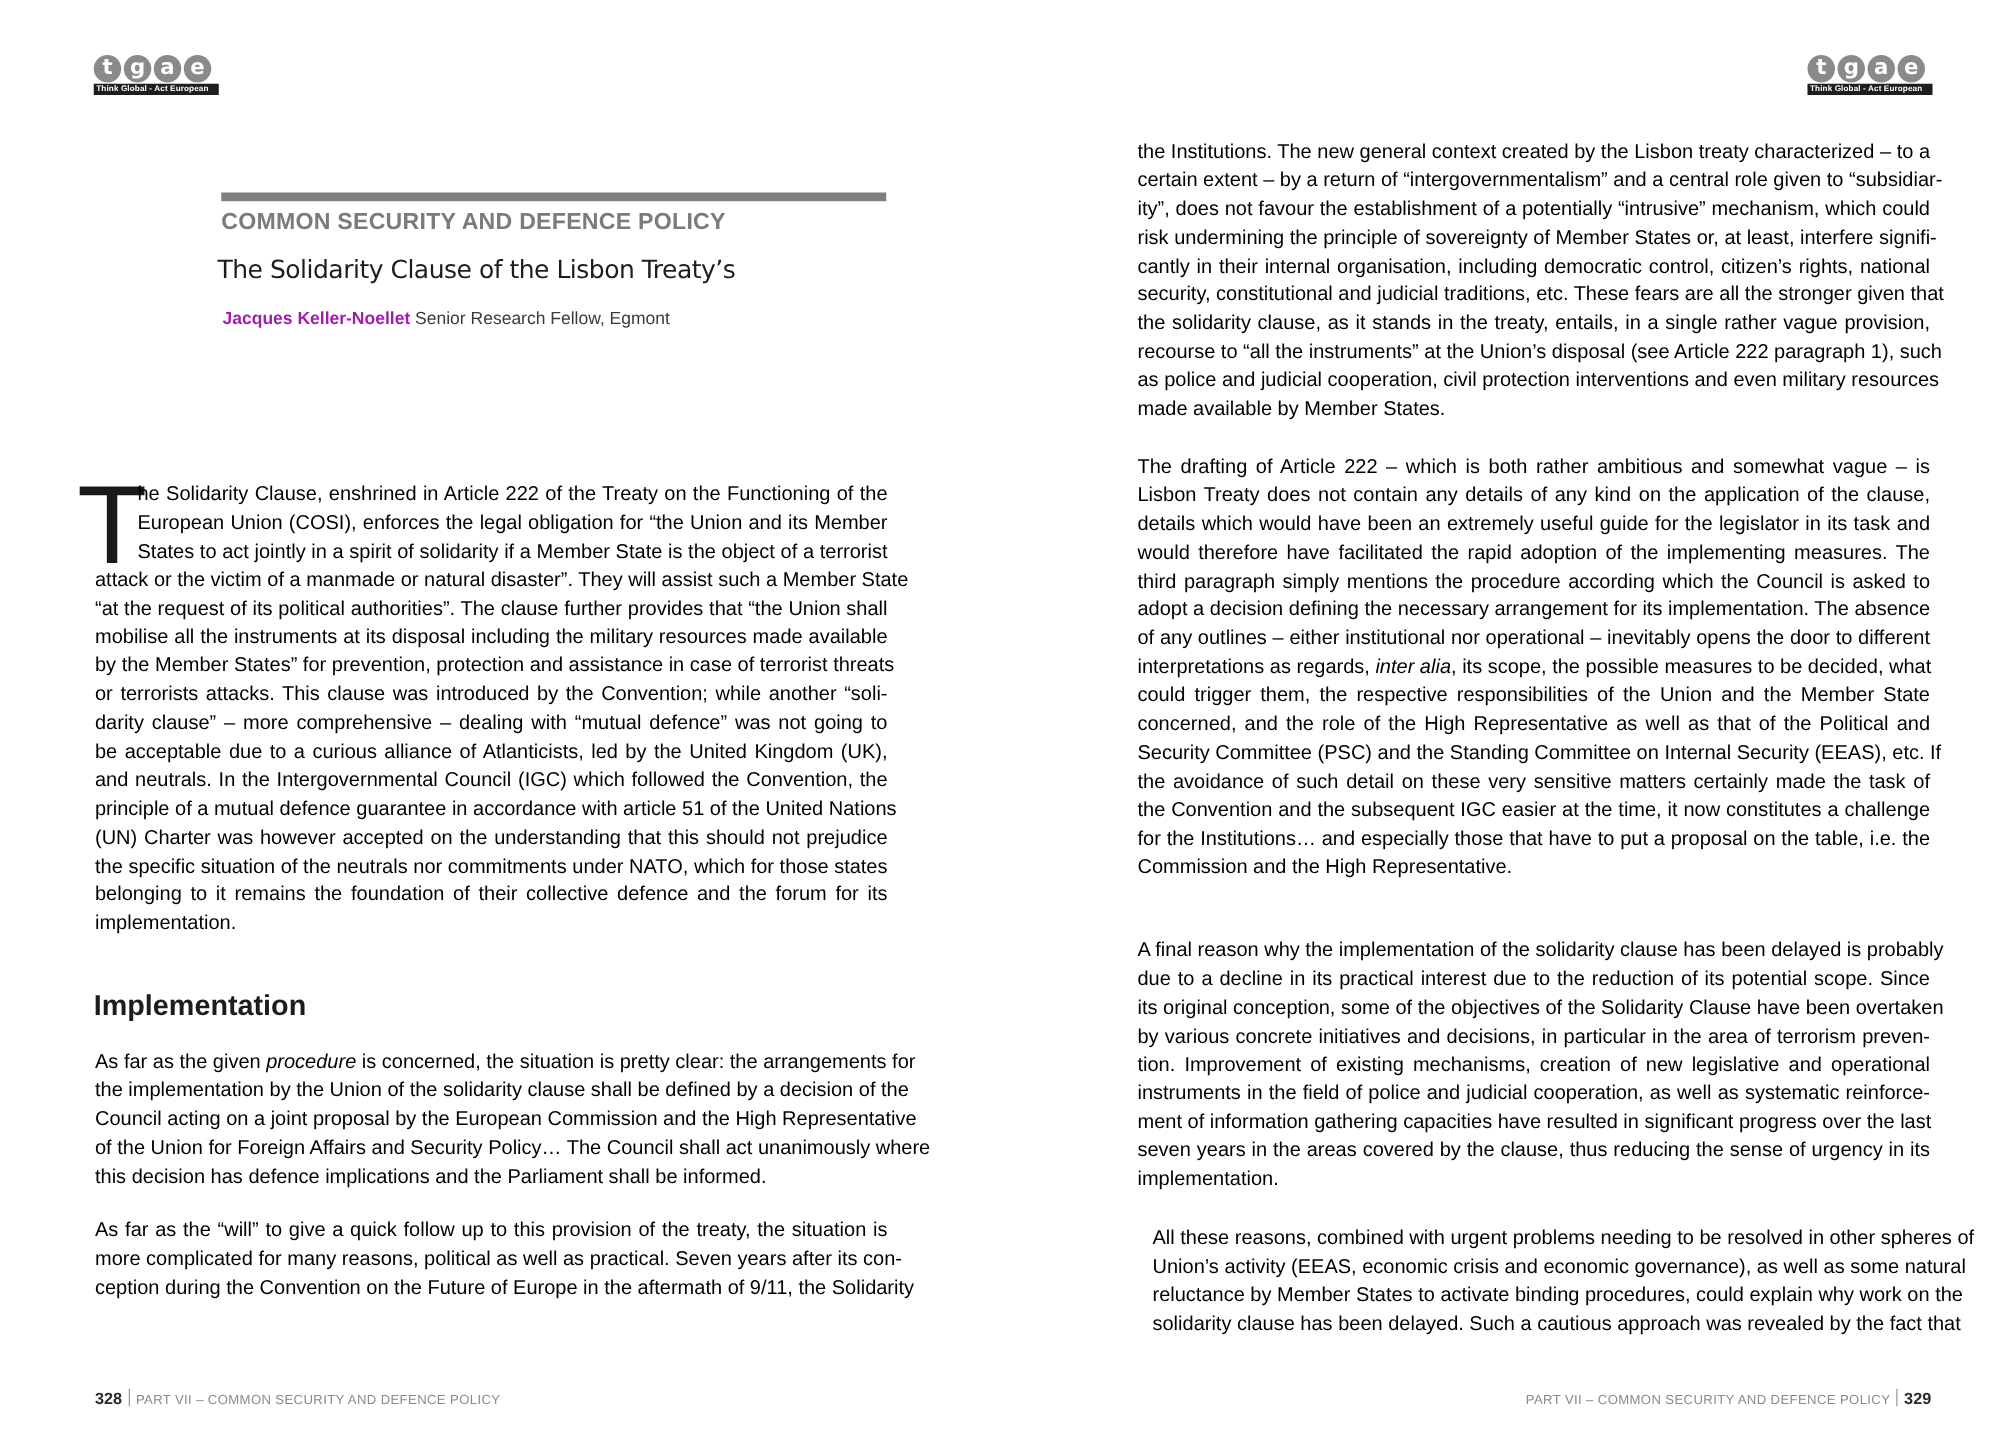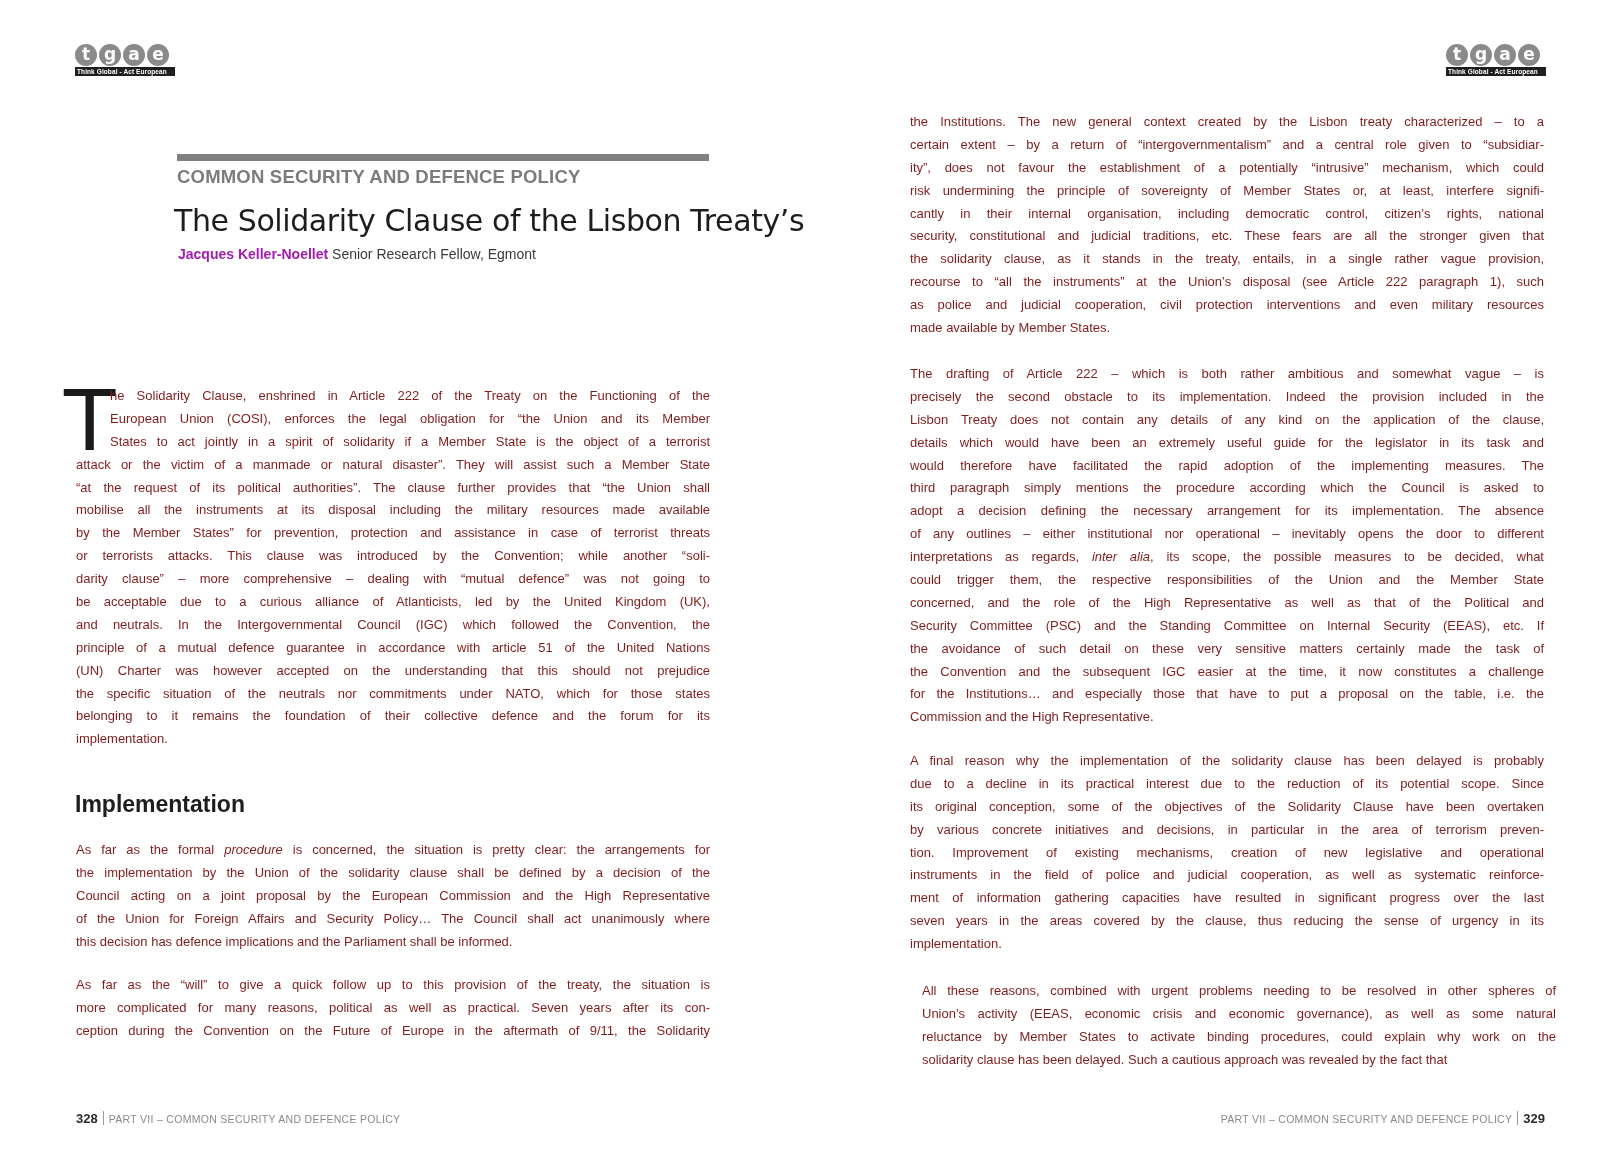--- a/index.html
+++ b/index.html
@@ -12,26 +12,26 @@
                   font-weight: bold; font-size: 17px; line-height: 20px; text-align: center;
                   font-family: "DejaVu Sans", sans-serif; }
   .logo .tag { background: #1e1e1e; color: #fff; font-size: 6.5px; font-weight: bold; letter-spacing: 0.1px;
                height: 9px; line-height: 9px; padding: 0 2px; white-space: nowrap; margin-top: 1px; }
   #logo-left { left: 75px; }
   #logo-right { left: 1446px; }
 
   .rule { position: absolute; left: 177px; top: 154px; width: 532px; height: 7px; background: #7f8082; }
   .section-kicker { position: absolute; left: 177px; top: 166px; font-weight: bold; font-size: 18.5px;
                     color: #7a7b7d; letter-spacing: 0.2px; white-space: nowrap; }
-  .title { position: absolute; left: 174px; top: 203px; font-size: 30px; color: #1d1d1d; white-space: nowrap;
+  .title { position: absolute; left: 174px; top: 203px; font-size: 20px; color: #1d1d1d; white-space: nowrap;
            font-family: "DejaVu Sans", sans-serif; font-weight: normal; letter-spacing: -0.4px; }
   .byline { position: absolute; left: 178px; top: 246px; font-size: 14px; color: #3a3a3a; white-space: nowrap; }
   .byline b { color: #a21caf; }
 
-  .col { position: absolute; font-size: 13px; line-height: 22.9px; color: #7f1d1d; }
+  .col { position: absolute; font-size: 16px; line-height: 22.9px; color: #000000; }
   #col-left { left: 76px; width: 634px; }
   #col-right { left: 910px; width: 634px; }
 
   .line { display: block; text-align: justify; text-align-last: justify; white-space: nowrap; height: 22.9px; }
   .line.last { text-align-last: left; }
 
   .dropcap { position: absolute; left: 64px; top: 389px; font-size: 84px; line-height: 64px; color: #1a1a1a;
              font-family: "DejaVu Sans", sans-serif; font-weight: normal; }
 
   .h2 { position: absolute; left: 75px; top: 791px; font-weight: bold; font-size: 23px; color: #1d1d1d; }
@@ -93,21 +93,21 @@
       <span class="line">the specific situation of the neutrals nor commitments under NATO, which for those states</span>
       <span class="line">belonging to it remains the foundation of their collective defence and the forum for its</span>
       <span class="line last">implementation.</span>
     </div>
 </div>
 
 <div class="h2">Implementation</div>
 
 <div class="col" id="col-left-p2" style="left:76px; width:634px; top:839px;">
   <div id="left-p2-lines">
-      <span class="line"><span>As far as the formal </span><em>procedure</em><span> is concerned, the situation is pretty clear: the arrangements for</span></span>
+      <span class="line"><span>As far as the given </span><em>procedure</em><span> is concerned, the situation is pretty clear: the arrangements for</span></span>
       <span class="line"><span>the implementation by the Union of the solidarity clause shall be defined by a decision of the</span></span>
       <span class="line"><span>Council acting on a joint proposal by the European Commission and the High Representative</span></span>
       <span class="line"><span>of the Union for Foreign Affairs and Security Policy… The Council shall act unanimously where</span></span>
       <span class="line last"><span>this decision has defence implications and the Parliament shall be informed.</span></span>
     </div>
 </div>
 <div class="col" id="col-left-p3" style="left:76px; width:634px; top:974px;">
   <div id="left-p3-lines">
       <span class="line">As far as the “will” to give a quick follow up to this provision of the treaty, the situation is</span>
       <span class="line">more complicated for many reasons, political as well as practical. Seven years after its con-</span>
@@ -125,21 +125,20 @@
       <span class="line">security, constitutional and judicial traditions, etc. These fears are all the stronger given that</span>
       <span class="line">the solidarity clause, as it stands in the treaty, entails, in a single rather vague provision,</span>
       <span class="line">recourse to “all the instruments” at the Union’s disposal (see Article 222 paragraph 1), such</span>
       <span class="line">as police and judicial cooperation, civil protection interventions and even military resources</span>
       <span class="line last">made available by Member States.</span>
     </div>
 </div>
 <div class="col" style="left:910px; width:634px; top:363px;">
   <div id="right-p2-lines">
       <span class="line"><span>The drafting of Article 222 – which is both rather ambitious and somewhat vague – is</span></span>
-      <span class="line"><span>precisely the second obstacle to its implementation. Indeed the provision included in the</span></span>
       <span class="line"><span>Lisbon Treaty does not contain any details of any kind on the application of the clause,</span></span>
       <span class="line"><span>details which would have been an extremely useful guide for the legislator in its task and</span></span>
       <span class="line"><span>would therefore have facilitated the rapid adoption of the implementing measures. The</span></span>
       <span class="line"><span>third paragraph simply mentions the procedure according which the Council is asked to</span></span>
       <span class="line"><span>adopt a decision defining the necessary arrangement for its implementation. The absence</span></span>
       <span class="line"><span>of any outlines – either institutional nor operational – inevitably opens the door to different</span></span>
       <span class="line"><span>interpretations as regards, </span><em>inter alia</em><span>, its scope, the possible measures to be decided, what</span></span>
       <span class="line"><span>could trigger them, the respective responsibilities of the Union and the Member State</span></span>
       <span class="line"><span>concerned, and the role of the High Representative as well as that of the Political and</span></span>
       <span class="line"><span>Security Committee (PSC) and the Standing Committee on Internal Security (EEAS), etc. If</span></span>

